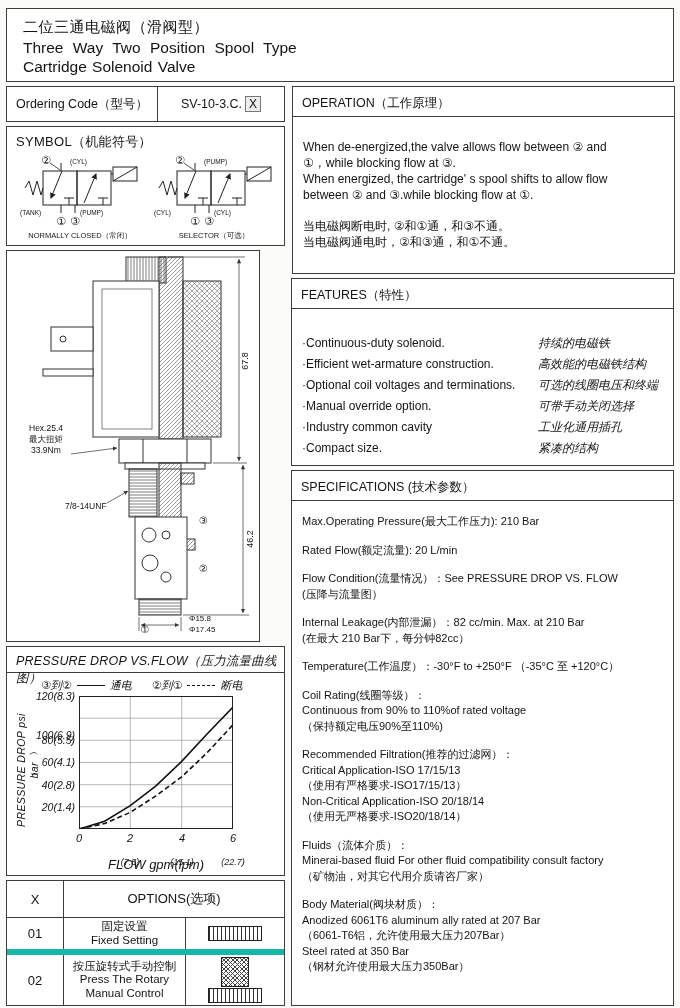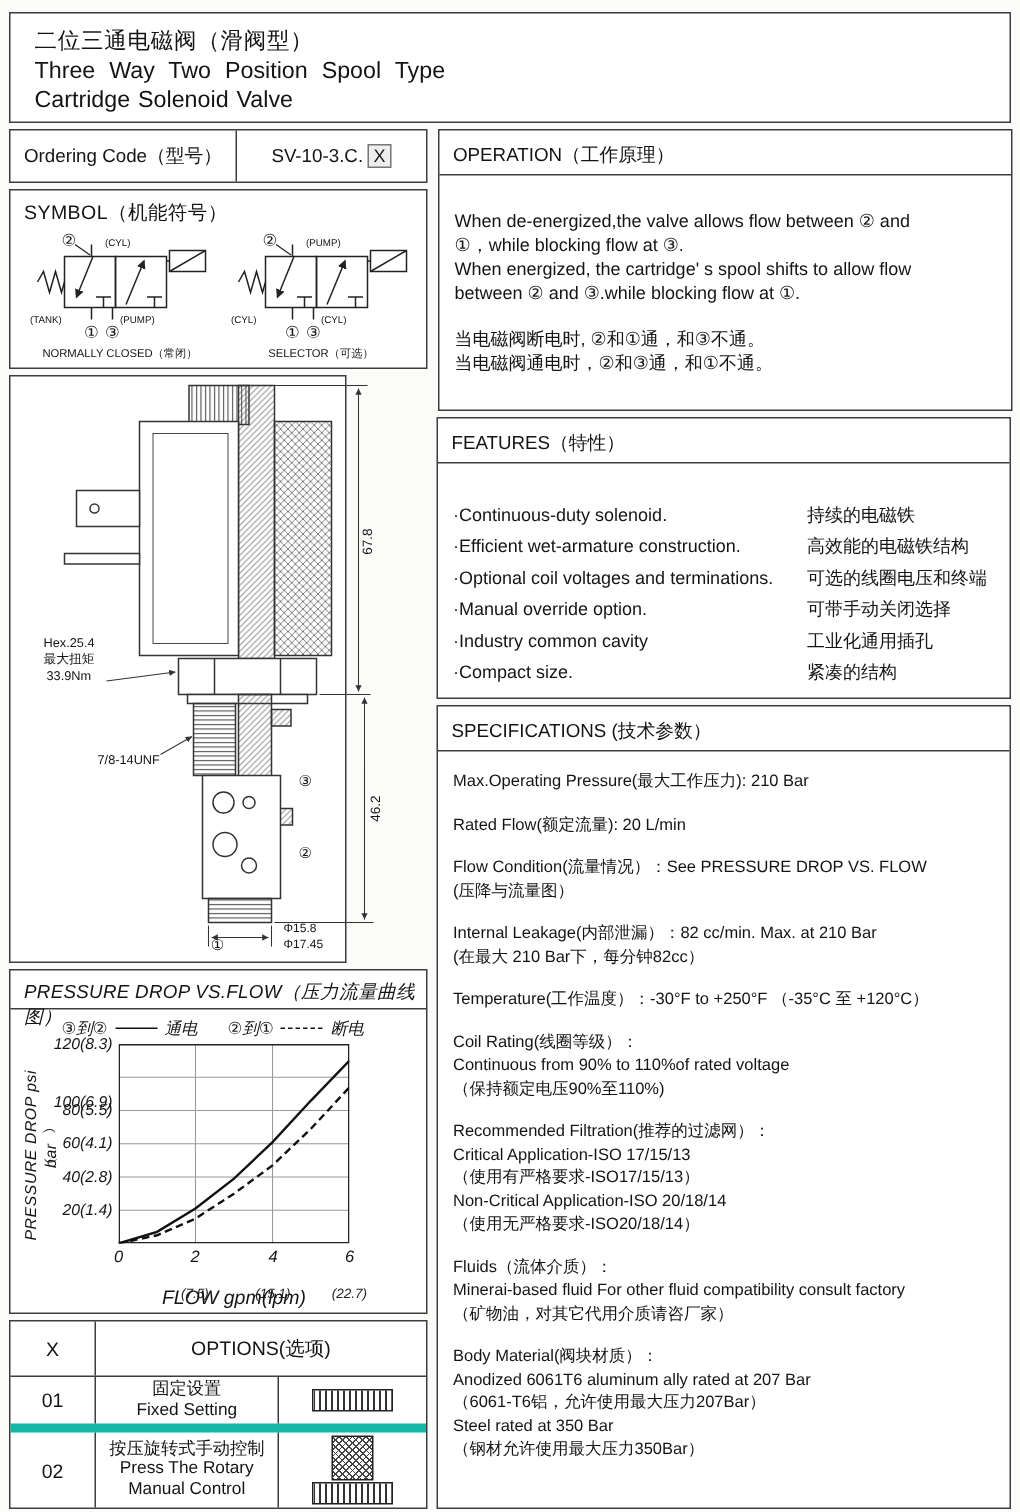--- a/index.html
+++ b/index.html
@@ -18,21 +18,21 @@
   #ordering-box{left:6px;top:86px;width:279px;height:36px;display:flex;}
   #ordering-label{width:151px;border-right:1px solid #3d3d3d;font-size:12.5px;display:flex;align-items:center;padding-left:9px;box-sizing:border-box;}
   #ordering-code{flex:1;display:flex;align-items:center;justify-content:center;font-size:12.5px;gap:3px;}
   #ordering-option{border:1px solid #777;background:#eee;padding:0 3px;font-size:12px;line-height:14px;}
   
   #symbol-box{left:6px;top:126px;width:279px;height:120px;}
   #symbol-header{font-size:13px;padding:6px 0 0 9px;letter-spacing:.3px;}
   .symsvg{position:absolute;top:24px;}
   #sym-nc{left:10px;} #sym-sel{left:144px;}
   
-  #drawing-box{left:6px;top:250px;width:225px;height:392px;}
+  #drawing-box{left:6px;top:250px;width:254px;height:392px;}
   
   #pressure-box{left:6px;top:646px;width:279px;height:230px;font-style:italic;}
   #chart-legend{position:absolute;left:34px;top:31px;display:flex;align-items:center;font-size:11px;gap:4px;text-align:center;}
   .leg-line{width:28px;height:0;border-top:1.6px solid #111;margin:0 1px;}
   .leg-dash{border-top-style:dashed;}
   .leg-gap{width:12px;}
   #plot-svg{position:absolute;left:72px;top:49px;}
   .ytick{position:absolute;left:24px;width:44px;text-align:right;font-size:10.5px;}
   .xtick{position:absolute;width:44px;text-align:center;font-size:11px;top:186px;line-height:11px;}
   .xtick .lpm{font-size:9px;color:#222;display:block;margin-top:13px;}
@@ -51,21 +51,21 @@
   .hatch-bar{width:52px;height:13px;border:1px solid #222;background:repeating-linear-gradient(90deg,#333 0 1px,transparent 1px 4px);}
   .knurl-knob{width:26px;height:28px;border:1px solid #222;background:repeating-linear-gradient(45deg,#444 0 .8px,transparent .8px 3.2px),repeating-linear-gradient(-45deg,#444 0 .8px,transparent .8px 3.2px);}
   
   #operation-box{left:292px;top:86px;width:383px;height:188px;}
   #operation-text{padding:22px 6px 0 10px;font-size:12px;line-height:16px;}
   #operation-en{margin-bottom:15px;}
   #features-box{left:291px;top:278px;width:383px;height:188px;}
   #features-list{padding:24px 4px 0 10px;}
   .feat-row{display:flex;font-size:12px;line-height:21px;}
   .feat-en{width:236px;}
-  .feat-zh{flex:1;}
+  .feat-zh{flex:1;font-style:italic;}
   #specs-box{left:291px;top:470px;width:383px;height:536px;}
   #specs-content{padding:13px 4px 0 10px;font-size:11px;line-height:15.5px;}
   .spec-p{margin-bottom:13px;}
 </style>
 </head>
 <body>
 
 <div id="page">
 
   <div class="box" id="title-box">

